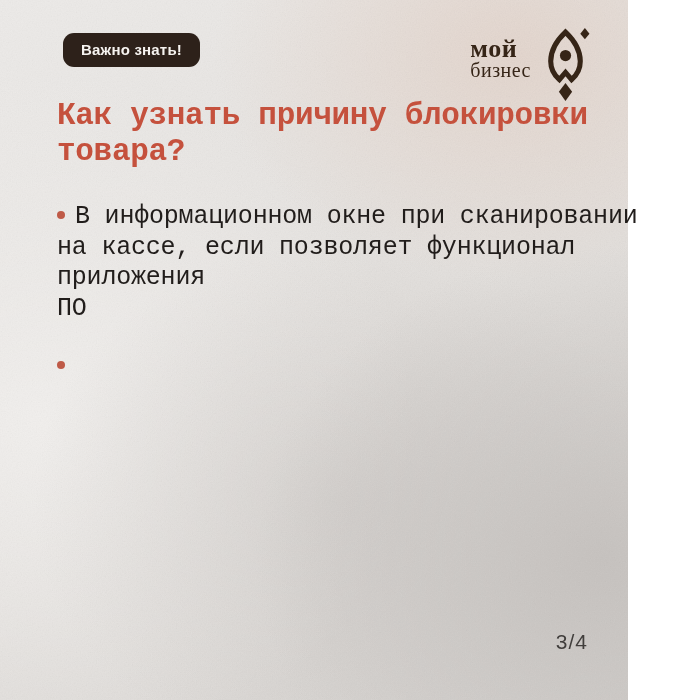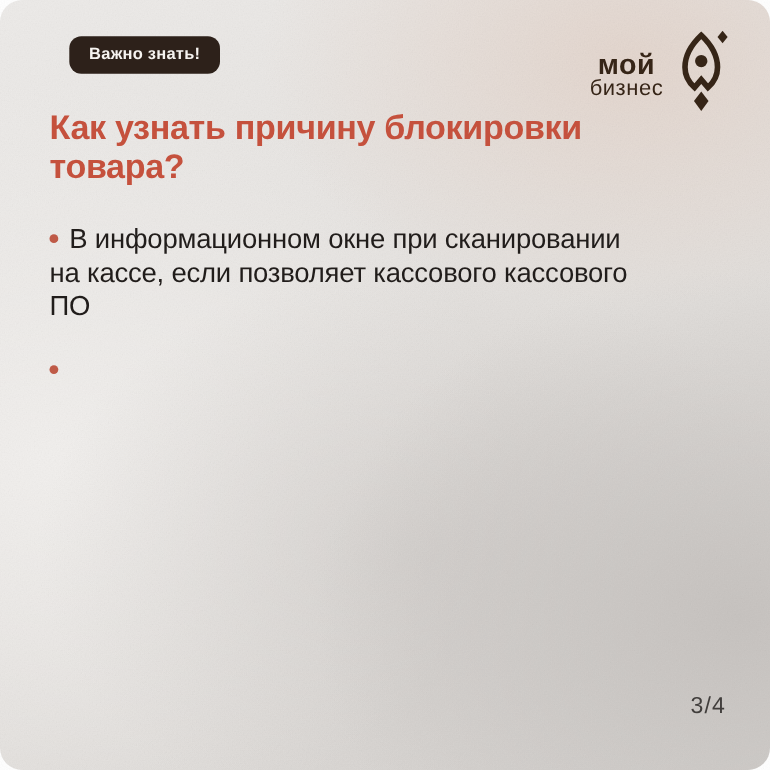--- a/index.html
+++ b/index.html
@@ -3,28 +3,27 @@
 <meta charset="utf-8">
 <style>
   html, body { margin: 0; padding: 0; }
   body {
     width: 700px; height: 700px;
     font-family: "Liberation Sans", "DejaVu Sans", sans-serif;
     overflow: hidden;
   }
   .card {
     position: relative;
-    width: 700px; height: 700px;
+    width: 628px; height: 700px;
     background:
       radial-gradient(48% 32% at 82% 8%, rgba(227,212,203,0.85) 0%, rgba(227,212,203,0) 100%),
       radial-gradient(55% 45% at 96% 80%, rgba(198,194,191,0.9) 0%, rgba(198,194,191,0) 100%),
       radial-gradient(50% 38% at 55% 72%, rgba(203,199,196,0.55) 0%, rgba(203,199,196,0) 100%),
       radial-gradient(60% 50% at 6% 60%, rgba(242,240,238,0.95) 0%, rgba(242,240,238,0) 100%),
       linear-gradient(150deg, #edebe9 0%, #e3e0dd 55%, #d6d3d0 100%);
-    border-radius: 20px;
   }
   .noise {
     position: absolute; inset: 0;
     width: 100%; height: 100%;
     pointer-events: none;
     mix-blend-mode: multiply;
   }
   .badge {
     position: absolute; left: 63px; top: 33px;
     background: #2d211a;
@@ -32,31 +31,32 @@
     font-size: 15px; font-weight: bold;
     letter-spacing: 0.2px;
     padding: 8px 18px 9px 18px;
     border-radius: 11px;
   }
   .logo {
     position: absolute; right: 37px; top: 28px;
     display: flex; align-items: flex-start;
   }
   .logo-text {
-    text-align: center;
+    text-align: left;
     color: #362517;
-    margin-top: 19px;
+    margin-top: 9px;
     margin-right: 9px;
     line-height: 0.92;
+    font-family: Liberation Serif, serif;
   }
   .logo-word-1 { font-size: 26px; font-weight: 800; letter-spacing: 0.5px; }
   .logo-word-2 { font-size: 20px; font-weight: 400; letter-spacing: 0.5px; }
   .logo-rocket { display: block; }
   .content {
-    position: absolute; left: 45px; top: 98px; width: 600px;
+    position: absolute; left: 57px; top: 98px; width: 600px; font-family: Liberation Mono, monospace;
   }
   .heading {
     margin: 0 0 32px 0;
     font-size: 31px; font-weight: bold;
     line-height: 1.16;
     letter-spacing: -0.3px;
     color: #c5513d;
     white-space: pre-line;
   }
   .bullet {
@@ -113,21 +113,21 @@
       <path d="M88 0 L97 11 L88 22 L79 11 Z" fill="#362517"></path>
       <path d="M50 108 L63 125 L50 143 L37 125 Z" fill="#362517"></path>
     </svg>
   </div>
 
   <div class="content">
     <h1 class="heading">Как узнать причину блокировки
 товара?</h1>
 
     <p class="bullet"><span class="bullet-dot"></span><span>В информационном окне при сканировании
-на кассе, если позволяет кассового кассового
+на кассе, если позволяет функционал приложения
 ПО</span></p>
 
     <p class="bullet"><span class="bullet-dot"></span></p>
 
   </div>
 
   <div class="page-indicator">3/4</div>
 
 </div>
 

